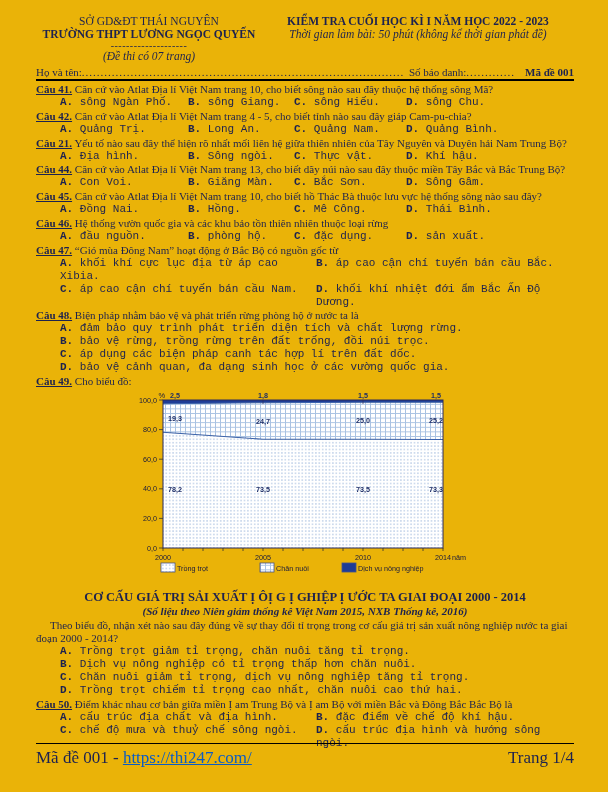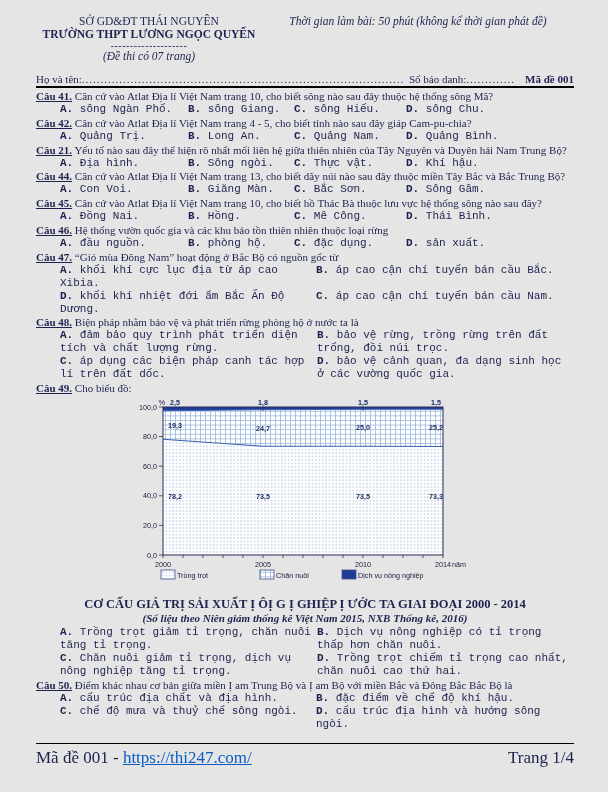--- a/index.html
+++ b/index.html
@@ -1,41 +1,41 @@
 <!DOCTYPE html>
 <html><head>
 <meta charset="utf-8">
 <style>
   html,body{margin:0;padding:0;background:#9a9a9a;}
-  .page{width:608px;height:792px;background:#e5e5e5;position:relative;overflow:hidden;
+  .page{width:608px;height:792px;background:#eab308;position:relative;overflow:hidden;
         font-family:"Liberation Serif",serif;color:#1d224f;margin:0 auto;}
   .inner{padding:15px 34px 0 36px;}
 
   
   .hdr{display:flex;align-items:flex-start;}
   .hdr-left{width:42%;text-align:center;font-size:11.5px;line-height:13px;}
   .hdr-right{flex:1;text-align:center;font-size:11.5px;line-height:13px;}
   .hdr .b{font-weight:bold;}
   .dashes{font-size:10px;line-height:9px;letter-spacing:0.5px;}
   .ital{font-style:italic;}
-  .name-row{display:flex;align-items:flex-end;font-size:11px;margin-top:10px;white-space:nowrap;}
+  .name-row{display:flex;align-items:flex-end;font-size:11px;margin-top:3px;white-space:nowrap;}
   .dotfill{overflow:hidden;letter-spacing:1px;color:#1d224f;}
   .dotfill.grow{flex:1;}
   .name-row .code{font-weight:bold;margin-left:10px;}
   .rule-thick{border-bottom:2.5px solid #000;margin-top:1px;}
 
   
   #questions{margin-top:2px;}
   .q{margin-bottom:1px;}
   .q-stem{font-size:11px;line-height:12.9px;}
   .q-stem b{font-weight:bold;text-decoration:underline;}
   .q-opts{display:grid;padding-left:24px;font-size:11px;line-height:12.9px;font-family:Liberation Mono, monospace;}
   .q-opts.cols4{grid-template-columns:128px 106px 112px 1fr;}
   .q-opts.cols2{grid-template-columns:256px 1fr;}
-  .q-opts.rows{grid-template-columns:1fr 1fr;}
+  .q-opts.rows{grid-template-columns:1fr;}
   .opt b{font-weight:bold;}
   .q-para{font-size:11px;line-height:12.9px;text-indent:14px;}
 
   
   .chart-wrap{margin:2px 0 0 64px;}
   .chart-title{text-align:center;font-weight:bold;font-size:12.5px;line-height:15px;margin-top:4px;}
   .chart-sub{text-align:center;font-style:italic;font-weight:bold;font-size:11px;line-height:13.5px;margin-bottom:1px;}
   svg text{font-family:"Liberation Sans",sans-serif;}
 
   
@@ -49,20 +49,21 @@
 <div class="page">
   <div class="inner">
     <div class="hdr">
       <div class="hdr-left">
         <div>SỞ GD&amp;ĐT THÁI NGUYÊN</div>
         <div class="b">TRƯỜNG THPT LƯƠNG NGỌC QUYẾN</div>
         <div class="dashes">--------------------</div>
         <div class="ital">(Đề thi có 07 trang)</div>
       </div>
       <div class="hdr-right">
+        <div class="b">KIỂM TRA CUỐI HỌC KÌ I NĂM HỌC 2022 - 2023</div>
         <div class="ital">Thời gian làm bài: 50 phút (không kể thời gian phát đề)</div>
       </div>
     </div>
     <div class="name-row">
       <span>Họ và tên:</span>
       <span class="dotfill grow">......................................................................................</span>
       <span>Số báo danh:</span>
       <span class="dotfill">.............</span>
       <span class="code">Mã đề 001</span>
     </div>
@@ -121,22 +122,22 @@
             <span class="opt"><b>B.</b> phòng hộ.</span>
             <span class="opt"><b>C.</b> đặc dụng.</span>
             <span class="opt"><b>D.</b> sản xuất.</span>
           </div>
         </div>
         <div class="q">
           <div class="q-stem"><b>Câu 47.</b> “Gió mùa Đông Nam” hoạt động ở Bắc Bộ có nguồn gốc từ</div>
           <div class="q-opts cols2">
             <span class="opt"><b>A.</b> khối khí cực lục địa từ áp cao Xibia.</span>
             <span class="opt"><b>B.</b> áp cao cận chí tuyến bán cầu Bắc.</span>
+            <span class="opt"><b>C.</b> áp cao cận chí tuyến bán cầu Nam.</span>
             <span class="opt"><b>D.</b> khối khí nhiệt đới ẩm Bắc Ấn Độ Dương.</span>
-            <span class="opt"><b>C.</b> áp cao cận chí tuyến bán cầu Nam.</span>
           </div>
         </div>
         <div class="q">
           <div class="q-stem"><b>Câu 48.</b> Biện pháp nhằm bảo vệ và phát triển rừng phòng hộ ở nước ta là</div>
           <div class="q-opts rows">
             <span class="opt"><b>A.</b> đảm bảo quy trình phát triển diện tích và chất lượng rừng.</span>
             <span class="opt"><b>B.</b> bảo vệ rừng, trồng rừng trên đất trống, đồi núi trọc.</span>
             <span class="opt"><b>C.</b> áp dụng các biện pháp canh tác hợp lí trên đất dốc.</span>
             <span class="opt"><b>D.</b> bảo vệ cảnh quan, đa dạng sinh học ở các vường quốc gia.</span>
           </div>
@@ -209,20 +210,21 @@
               <text x="336" y="101.8" font-size="7.2" fill="#1d2d66" text-anchor="middle" font-weight="bold">73,3</text>
               <rect x="61" y="173" width="14" height="9" fill="url(#patDots)" stroke="#44528a" stroke-width="0.8"></rect>
               <text x="77" y="180.5" font-size="7.2" fill="#1a1a3c">Trồng trọt</text>
               <rect x="160" y="173" width="14" height="9" fill="url(#patGrid)" stroke="#44528a" stroke-width="0.8"></rect>
               <text x="176" y="180.5" font-size="7.2" fill="#1a1a3c">Chăn nuôi</text>
               <rect x="242" y="173" width="14" height="9" fill="#1e3c96" stroke="#44528a" stroke-width="0.8"></rect>
               <text x="258" y="180.5" font-size="7.2" fill="#1a1a3c">Dịch vụ nông nghiệp</text>
             </svg></div>
           <div class="chart-title">CƠ CẤU GIÁ TRỊ SẢI  XUẤT Ị ÔỊ G Ị GHIỆP Ị ƯỚC TA GIAI ĐOẠI  2000 - 2014</div>
           <div class="chart-sub">(Số liệu theo Niên giám thống kê Việt Nam 2015, NXB Thống kê, 2016)</div>
+          <div class="q-para">Theo biểu đồ, nhận xét nào sau đây đúng về sự thay đổi tỉ trọng trong cơ cấu giá trị sản xuất nông nghiệp nước ta giai đoạn 2000 - 2014?</div>
           <div class="q-opts rows">
             <span class="opt"><b>A.</b> Trồng trọt giảm tỉ trọng, chăn nuôi tăng tỉ trọng.</span>
             <span class="opt"><b>B.</b> Dịch vụ nông nghiệp có tỉ trọng thấp hơn chăn nuôi.</span>
             <span class="opt"><b>C.</b> Chăn nuôi giảm tỉ trọng, dịch vụ nông nghiệp tăng tỉ trọng.</span>
             <span class="opt"><b>D.</b> Trồng trọt chiếm tỉ trọng cao nhất, chăn nuôi cao thứ hai.</span>
           </div>
         </div>
         <div class="q">
           <div class="q-stem"><b>Câu 50.</b> Điểm khác nhau cơ bản giữa miền Ị am Trung Bộ và Ị am Bộ với miền Bắc và Đông Bắc Bắc Bộ là</div>
           <div class="q-opts cols2">

